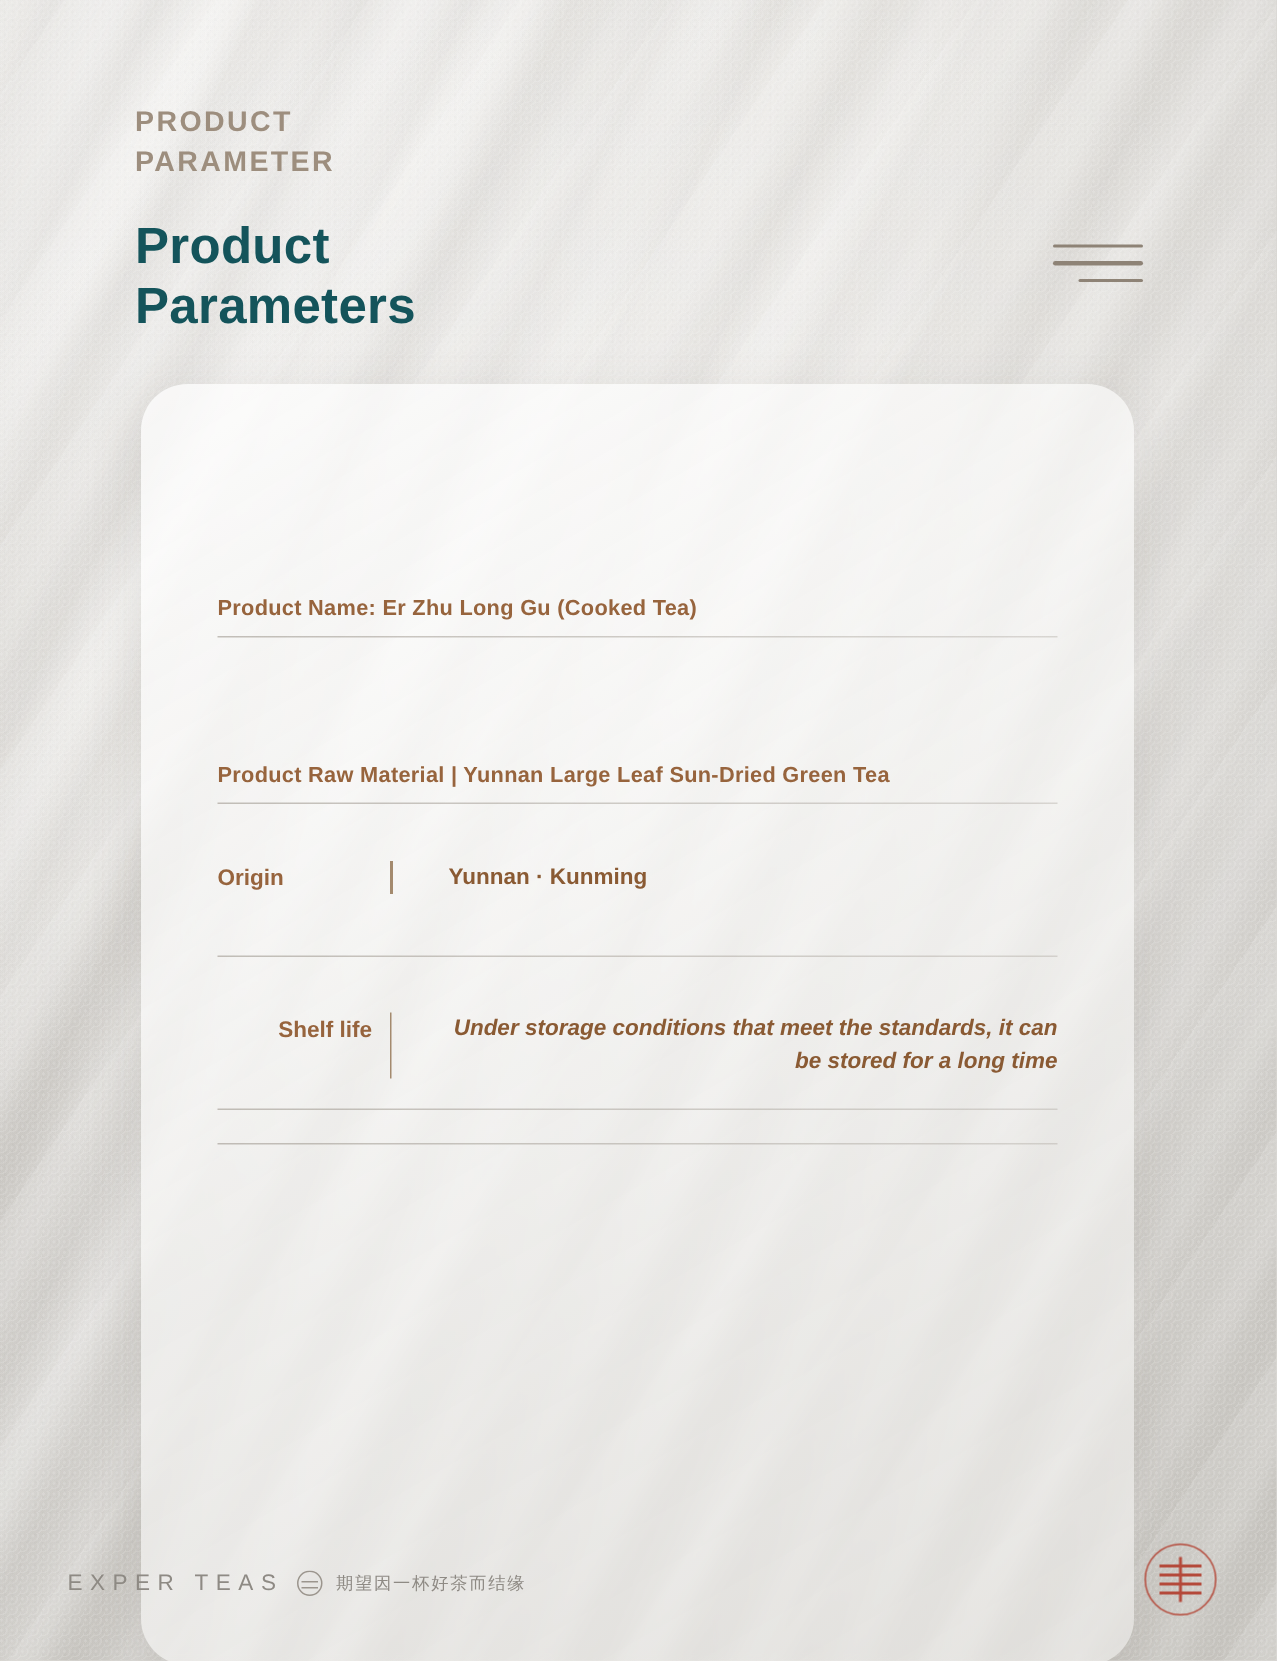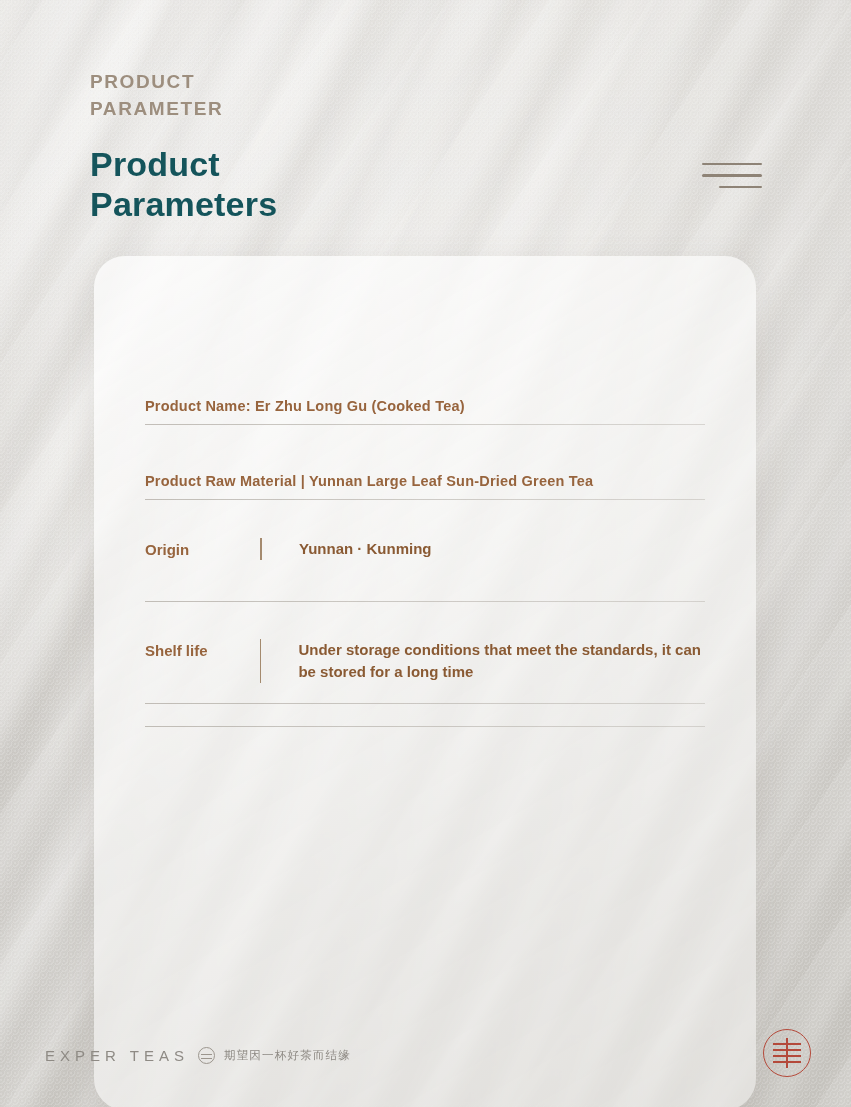--- a/index.html
+++ b/index.html
@@ -181,21 +181,21 @@
     align-self: stretch;
     margin-right: 0;
   }
   .row-pair .val {
     padding-left: 25px;
     font-size: 15px;
     font-weight: bold;
     color: #8a5a33;
     line-height: 21px;
   }
-  .row-pair.tall .val { line-height: 22px; }
+  .row-pair.tall .val { line-height: 22px; font-style: italic; }
 
   
   .footer-brand {
     position: absolute;
     left: 45px; bottom: 43px;
     display: flex;
     align-items: center;
     gap: 9px;
   }
   .footer-brand .en {
@@ -284,35 +284,35 @@
   </div>
 
   <div class="card">
     <div class="rows">
 
       <div class="row row-single" style="margin-bottom:0;">
         <div class="label">Product Name: Er Zhu Long Gu (Cooked Tea)</div>
         <div class="hr"></div>
       </div>
 
-      <div class="row row-single" style="margin-top:48px;">
+      <div class="row row-single" style="margin-top:84px;">
         <div class="label">Product Raw Material | Yunnan Large Leaf Sun-Dried Green Tea</div>
         <div class="hr"></div>
       </div>
 
       <div class="row" style="margin-top:38px;">
         <div class="row-pair">
           <div class="key">Origin</div>
           <div class="sep"></div>
           <div class="val">Yunnan · Kunming</div>
         </div>
         <div class="hr" style="margin-top:41px;"></div>
       </div>
 
-      <div class="row" style="margin-top:37px;">
+      <div class="row" style="margin-top:37px;text-align:right;">
         <div class="row-pair tall">
           <div class="key">Shelf life</div>
           <div class="sep"></div>
           <div class="val">Under storage conditions that meet the standards, it can be stored for a long time</div>
         </div>
         <div class="hr" style="margin-top:20px;"></div>
       </div>
 
       <div class="row" style="margin-top:19px;">
         <div class="hr" style="margin-top:22px;"></div>

